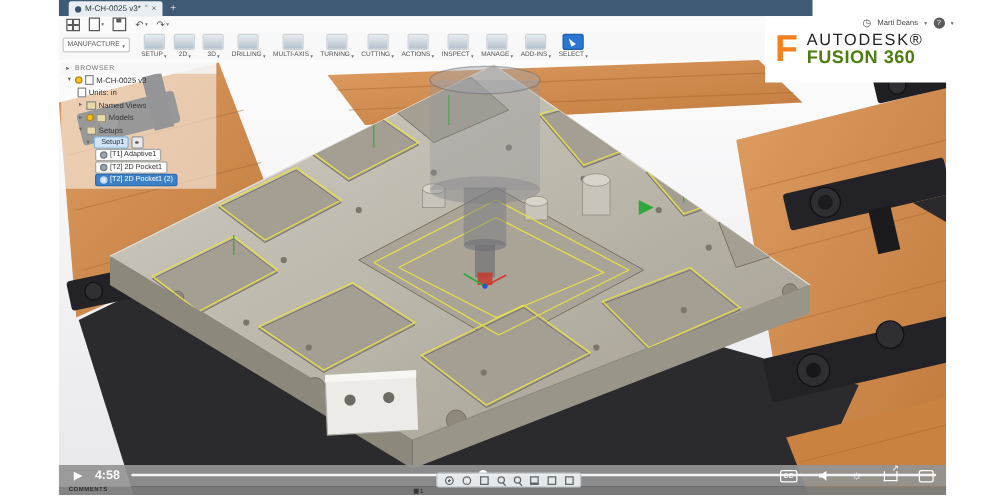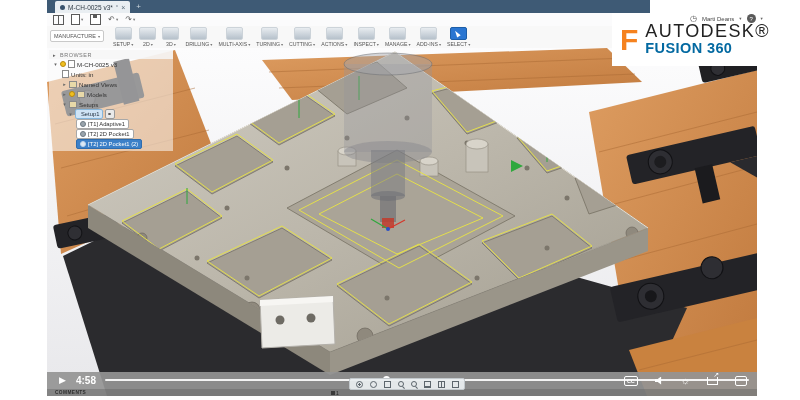--- a/index.html
+++ b/index.html
@@ -88,22 +88,22 @@
 
   
   .account{position:absolute;left:688px;top:13px;display:flex;align-items:center;gap:5px;z-index:12;background:#fff;padding:1px 2px;}
   .clock{font-size:8px;color:#555;line-height:1;}
   .uname{font-size:6px;color:#444;white-space:nowrap;}
   .ucaret{font-size:4.5px;color:#666;}
   .help{width:9px;height:9px;border-radius:50%;background:#5a5a5a;color:#fff;font-size:6px;display:flex;align-items:center;justify-content:center;}
   .logo{position:absolute;left:612px;top:13px;width:188px;height:53px;background:#fff;z-index:10;display:flex;align-items:center;gap:7px;padding-left:8px;box-sizing:border-box;}
   .fmark{font-size:30px;font-weight:800;color:var(--logo-orange,#f5821f);line-height:.8;}
   .ltext{display:flex;flex-direction:column;line-height:1.05;}
-  .l1{font-size:18px;letter-spacing:1.4px;color:#222;}
-  .l2{font-size:14.5px;font-weight:bold;letter-spacing:.4px;color:#0369a1;}
+  .l1{font-size:13px;letter-spacing:1.4px;color:#222;}
+  .l2{font-size:14.5px;font-weight:bold;letter-spacing:.4px;color:#4d7c0f;}
 </style>
 </head>
 <body>
 
 <div class="app">
 
   <div class="tabstrip">
     <div class="doc-tab">
       <span class="tab-doc-icon"></span>
       <span>M-CH-0025 v3*</span>

